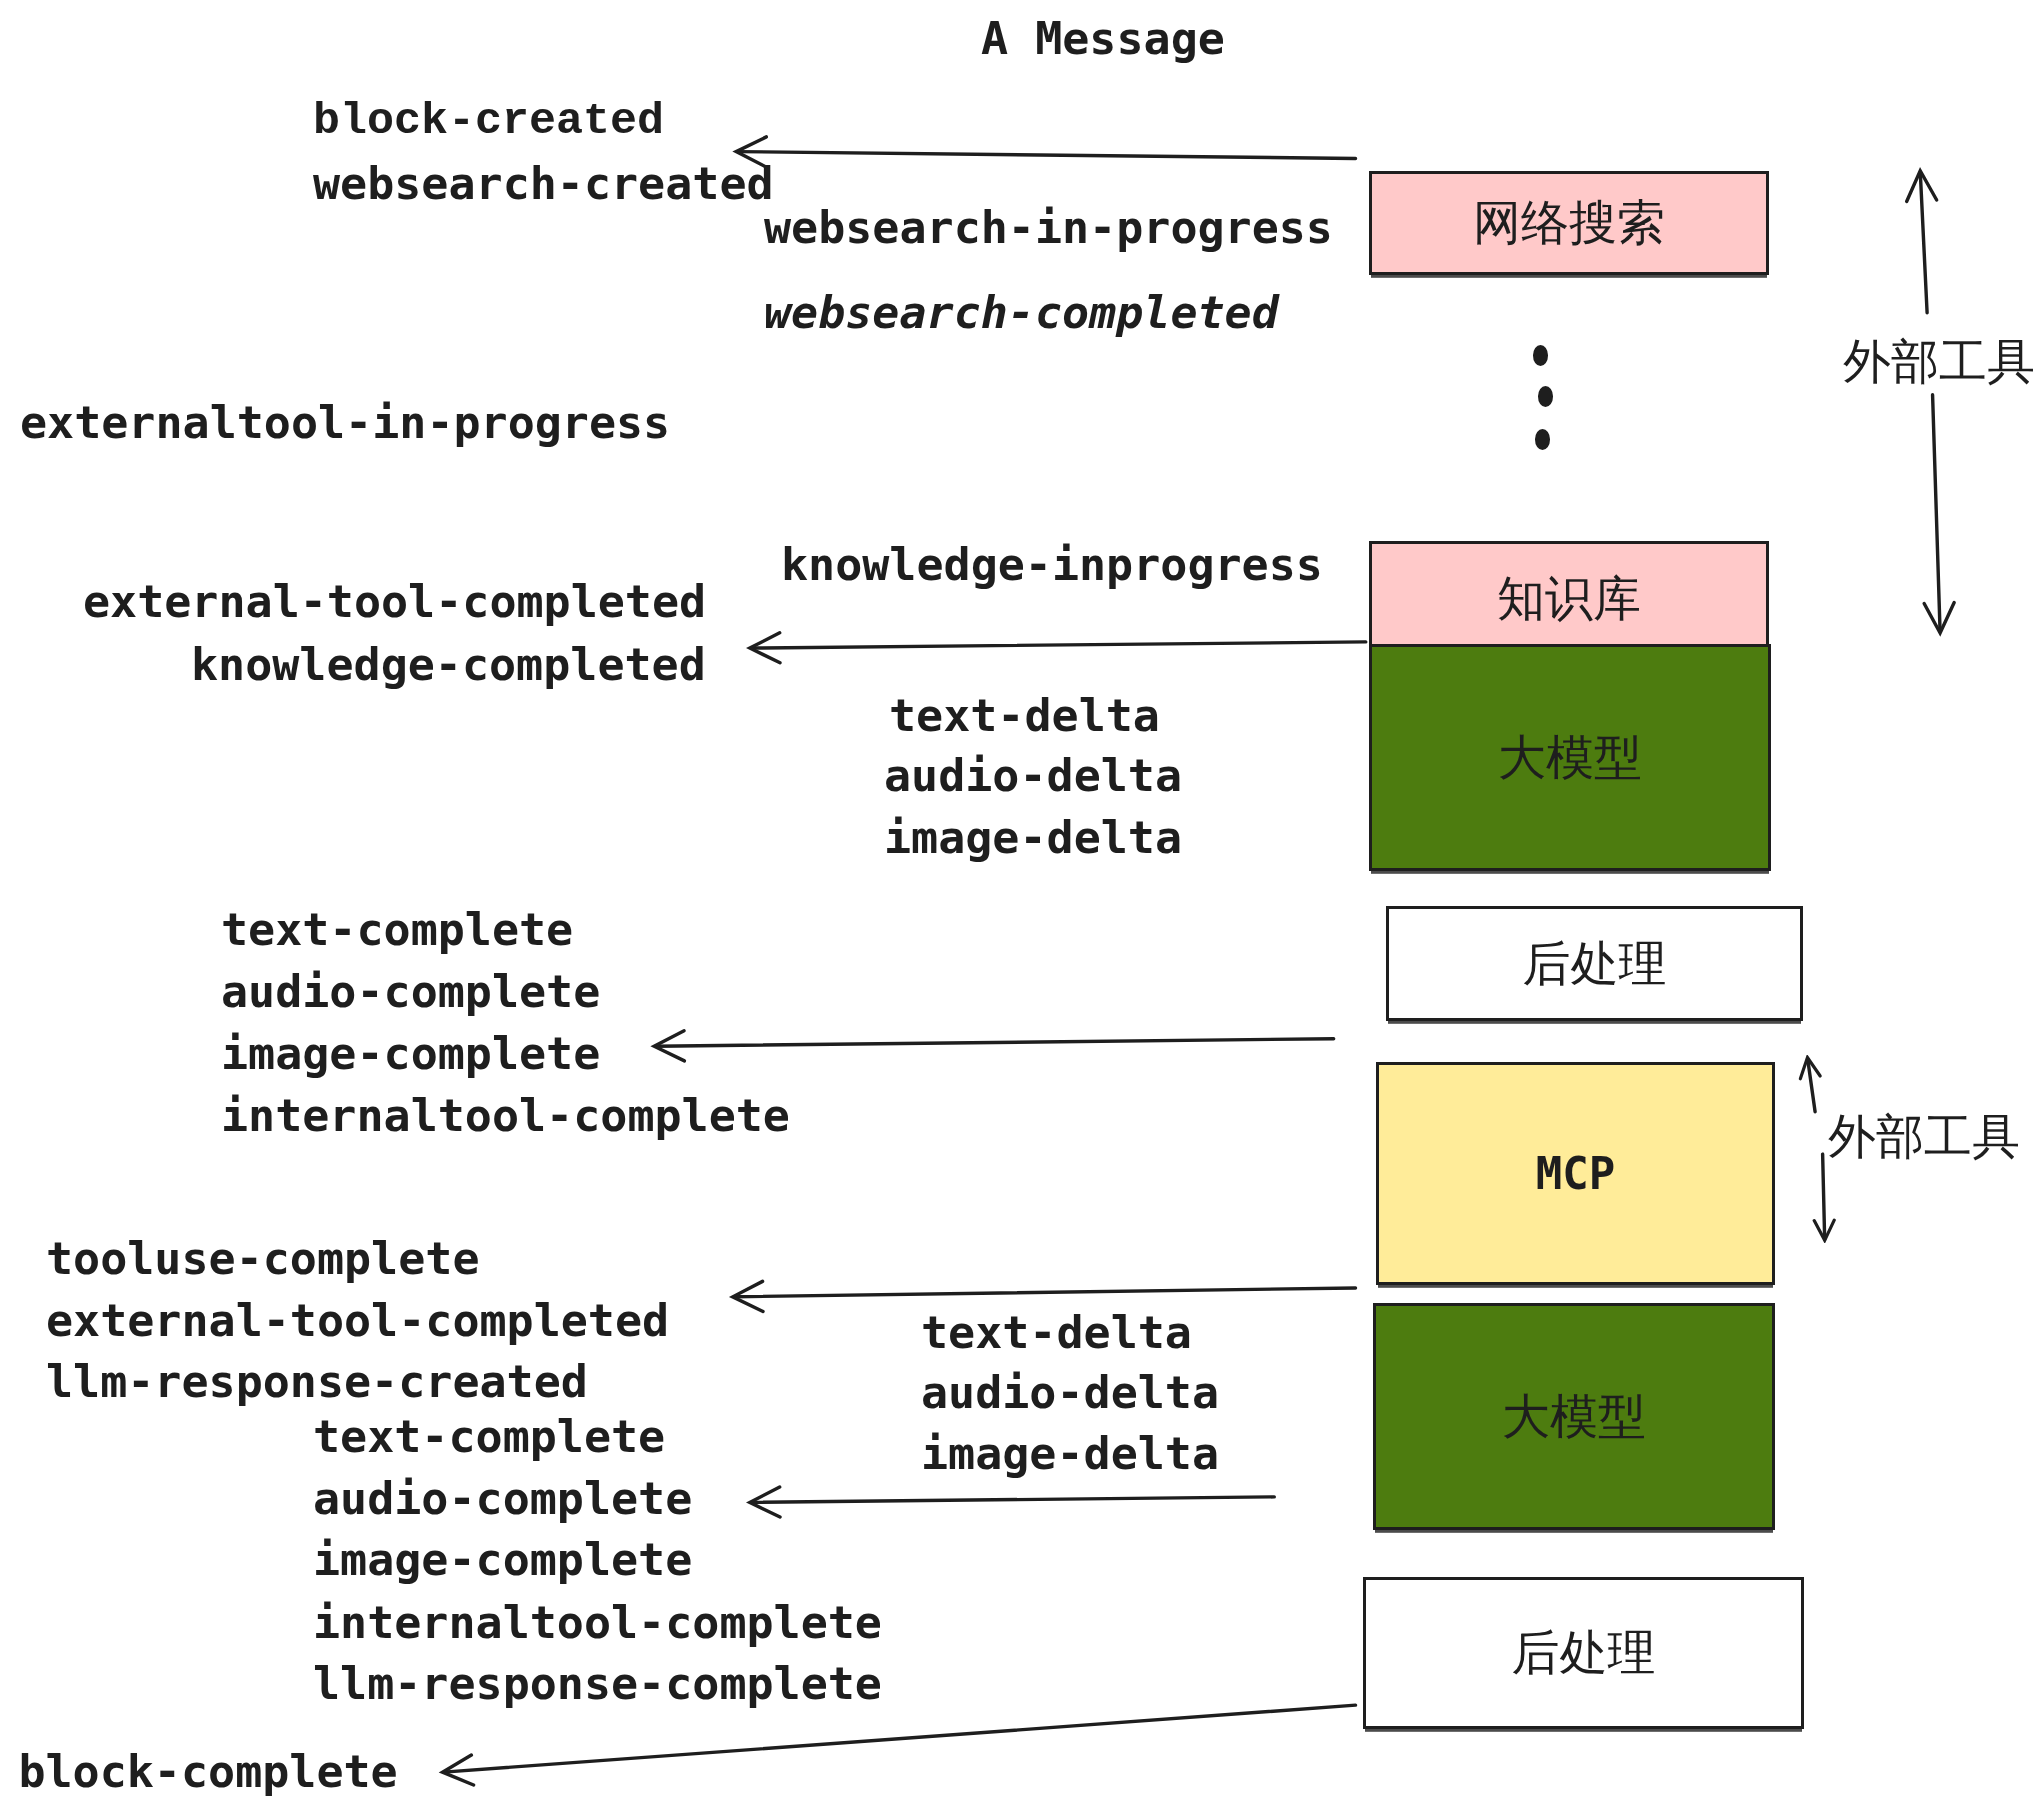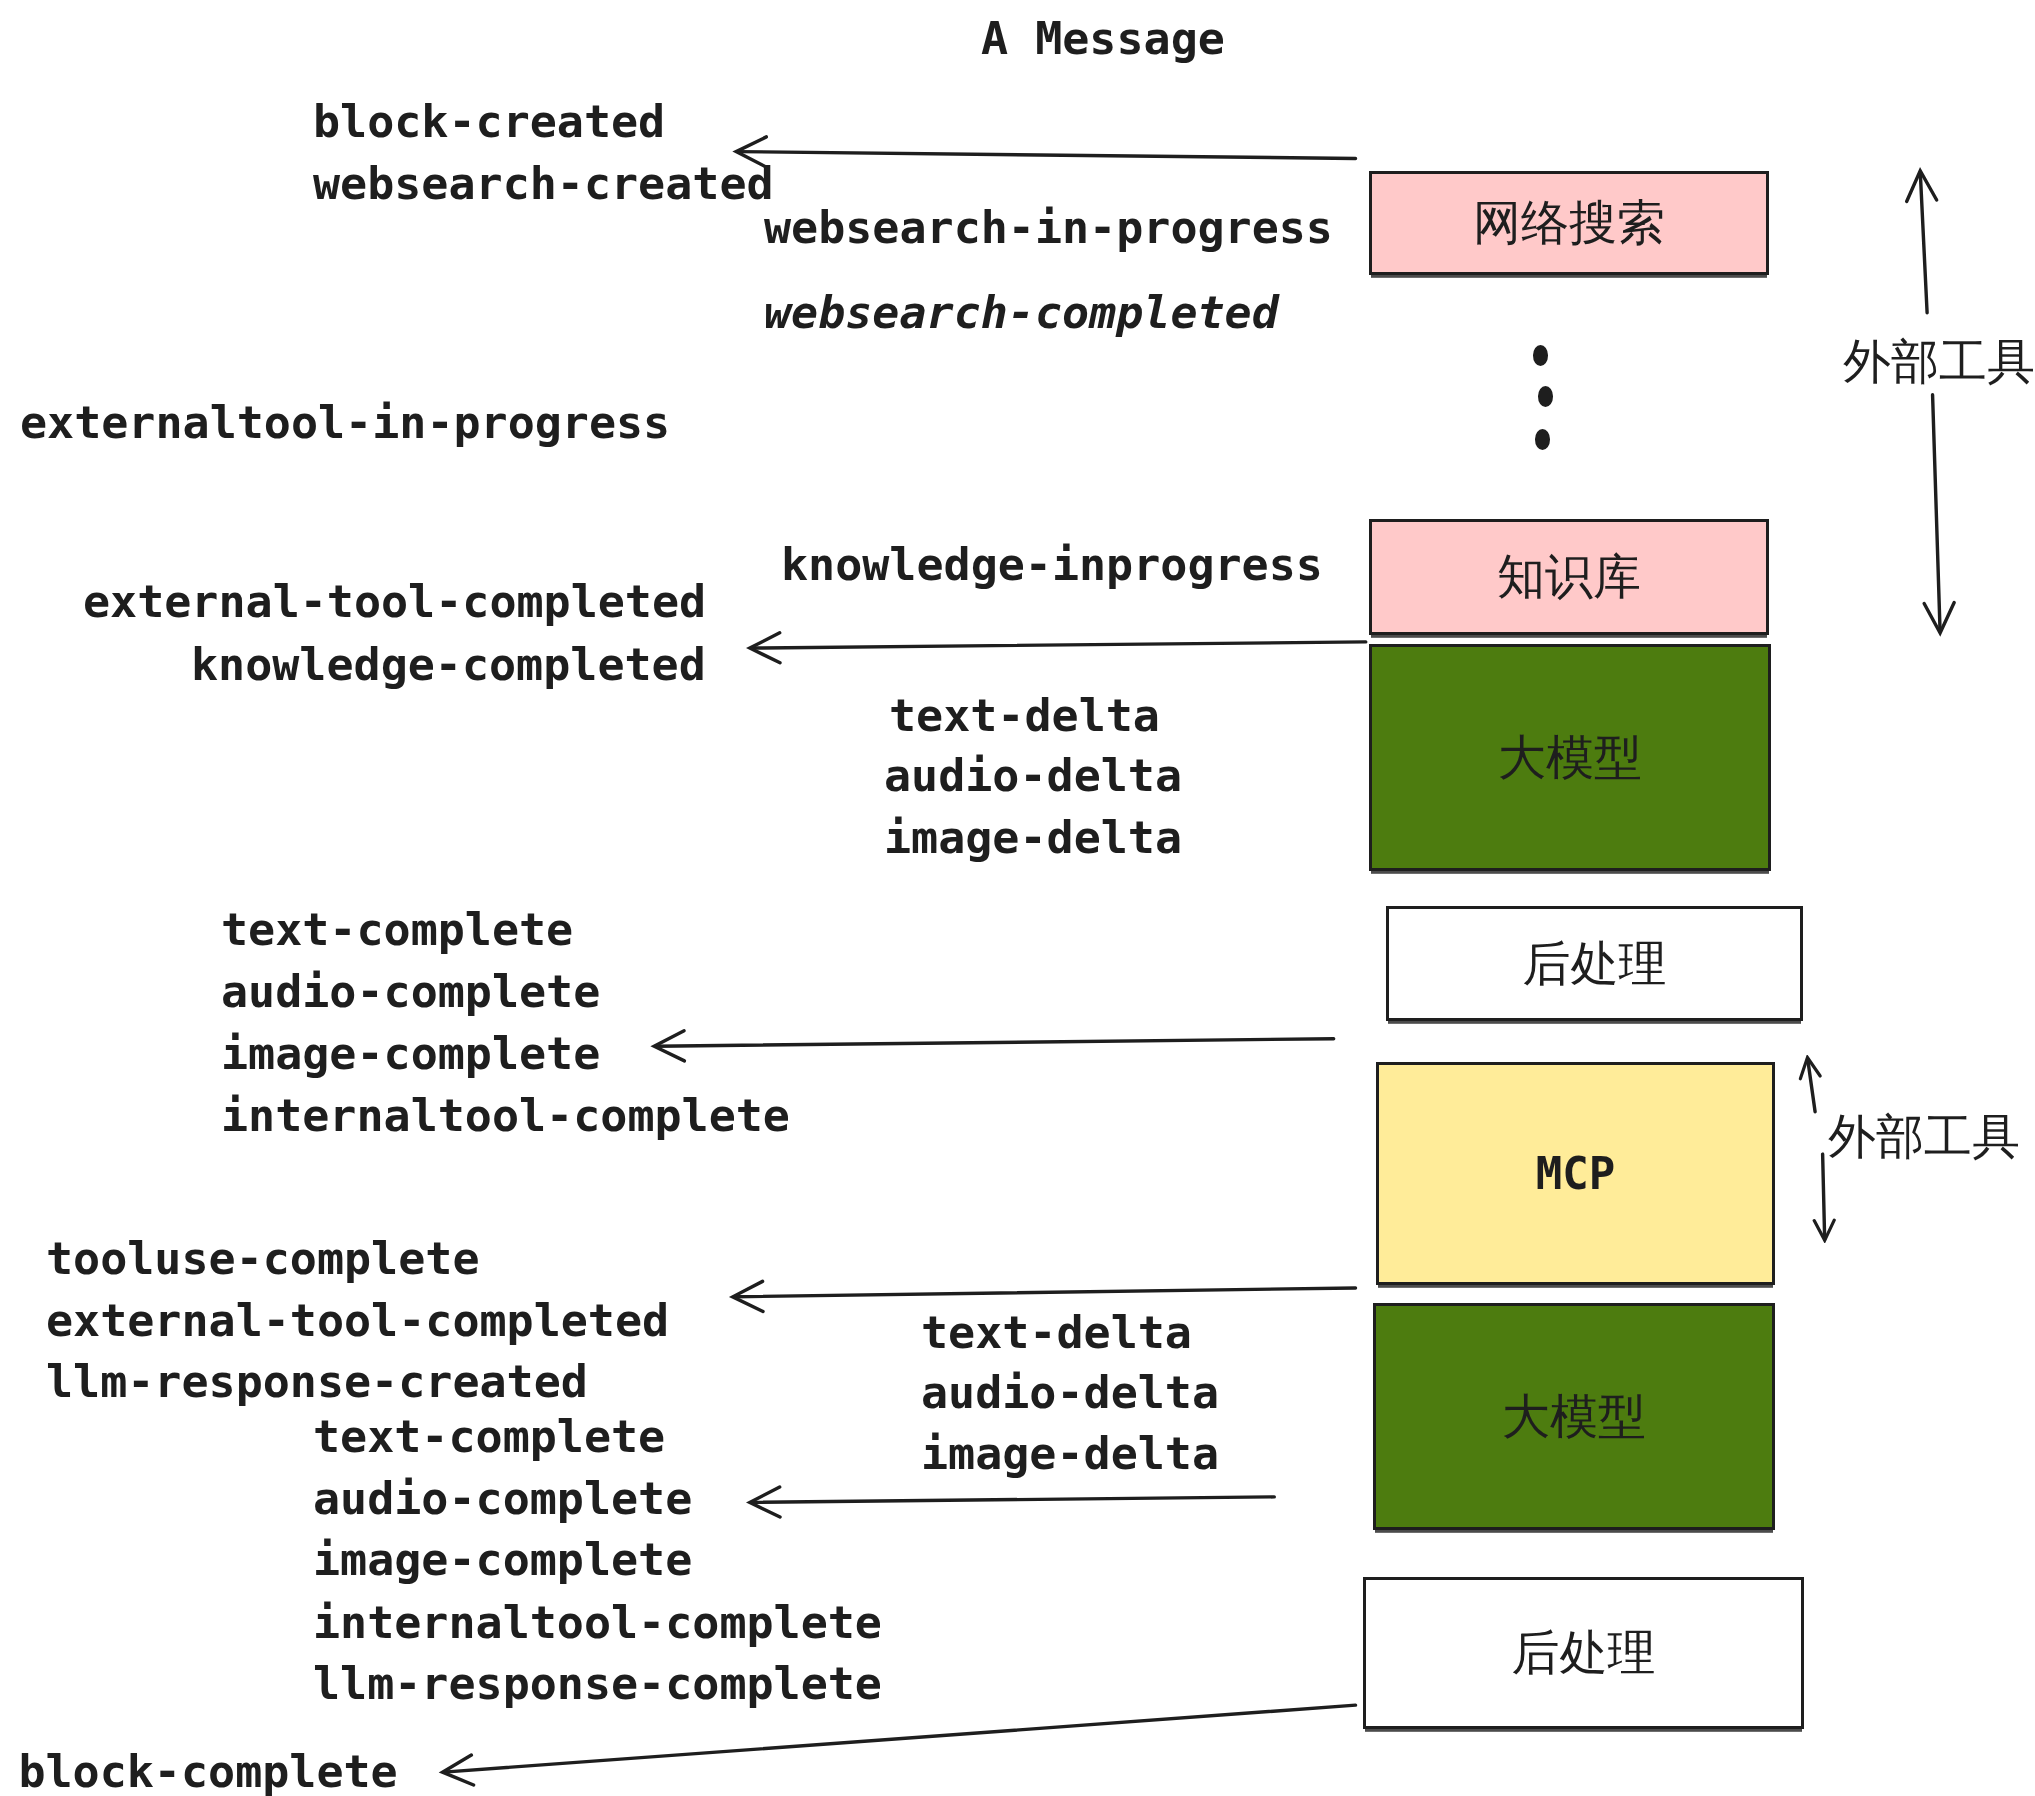--- a/index.html
+++ b/index.html
@@ -69,21 +69,21 @@
     pointer-events:none;
   }
 </style>
 </head>
 <body>
 
 <div class="canvas">
 
   <div class="title" style="left:981px;top:16.4px;">A Message</div>
 
-  <div class="evt" style="left:313px;top:99px;">block-created</div>
+  <div class="evt" style="left:313px;top:99px;font-family:Liberation Mono, monospace;">block-created</div>
   <div class="evt" style="left:313px;top:161px;">websearch-created</div>
   <div class="evt" style="left:764px;top:205px;">websearch-in-progress</div>
   <div class="evt" style="left:764px;top:290px;font-style:italic;">websearch-completed</div>
   <div class="evt" style="left:20px;top:400px;">externaltool-in-progress</div>
   <div class="evt" style="left:781px;top:542px;">knowledge-inprogress</div>
   <div class="evt" style="left:83px;top:579px;">external-tool-completed</div>
   <div class="evt" style="left:191px;top:642px;">knowledge-completed</div>
 
   <div class="evt" style="left:889px;top:693px;">text-delta</div>
   <div class="evt" style="left:884px;top:753px;">audio-delta</div>
@@ -106,21 +106,21 @@
   <div class="evt" style="left:313px;top:1476px;">audio-complete</div>
   <div class="evt" style="left:313px;top:1537px;">image-complete</div>
   <div class="evt" style="left:313px;top:1600px;">internaltool-complete</div>
   <div class="evt" style="left:18.4px;top:1749px;">block-complete</div>
 
   <div class="evt" style="left:313px;top:1661px;">llm-response-complete</div>
 
   <div class="box pink" style="left:1369px;top:171px;width:400px;height:104px;justify-content:center;">
     <span class="cn">网络搜索</span>
   </div>
-  <div class="box pink" style="left:1369px;top:519px;width:400px;height:116px;">
+  <div class="box pink" style="left:1369px;top:541px;width:400px;height:116px;">
     <span class="cn">知识库</span>
   </div>
   <div class="box green" style="left:1369px;top:644px;width:402px;height:227px;">
     <span class="cn">大模型</span>
   </div>
   <div class="box white" style="left:1386px;top:906px;width:417px;height:115px;">
     <span class="cn">后处理</span>
   </div>
   <div class="box yellow" style="left:1376px;top:1044px;width:399px;height:223px;">
     <span class="mono">MCP</span>

